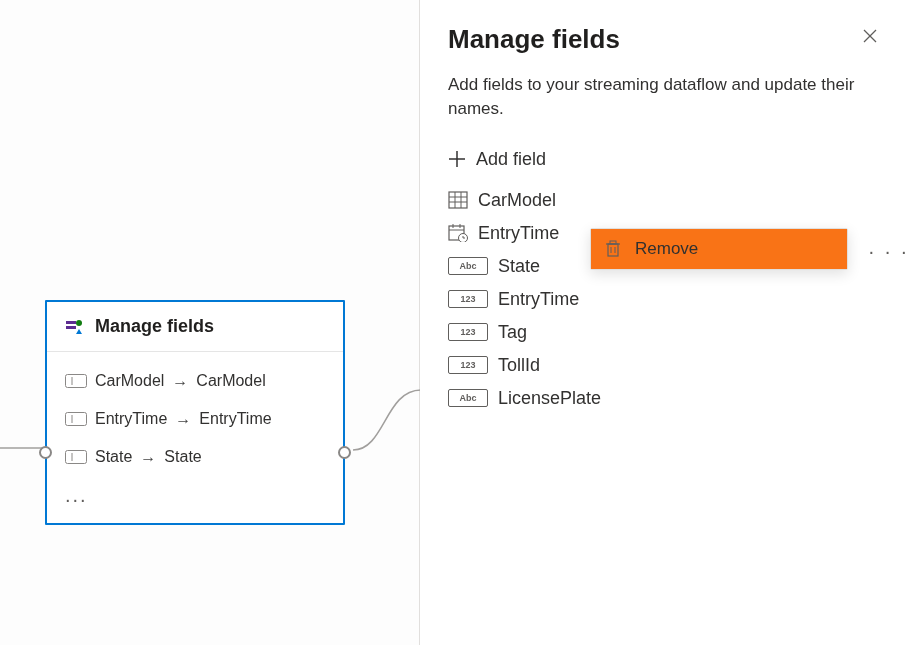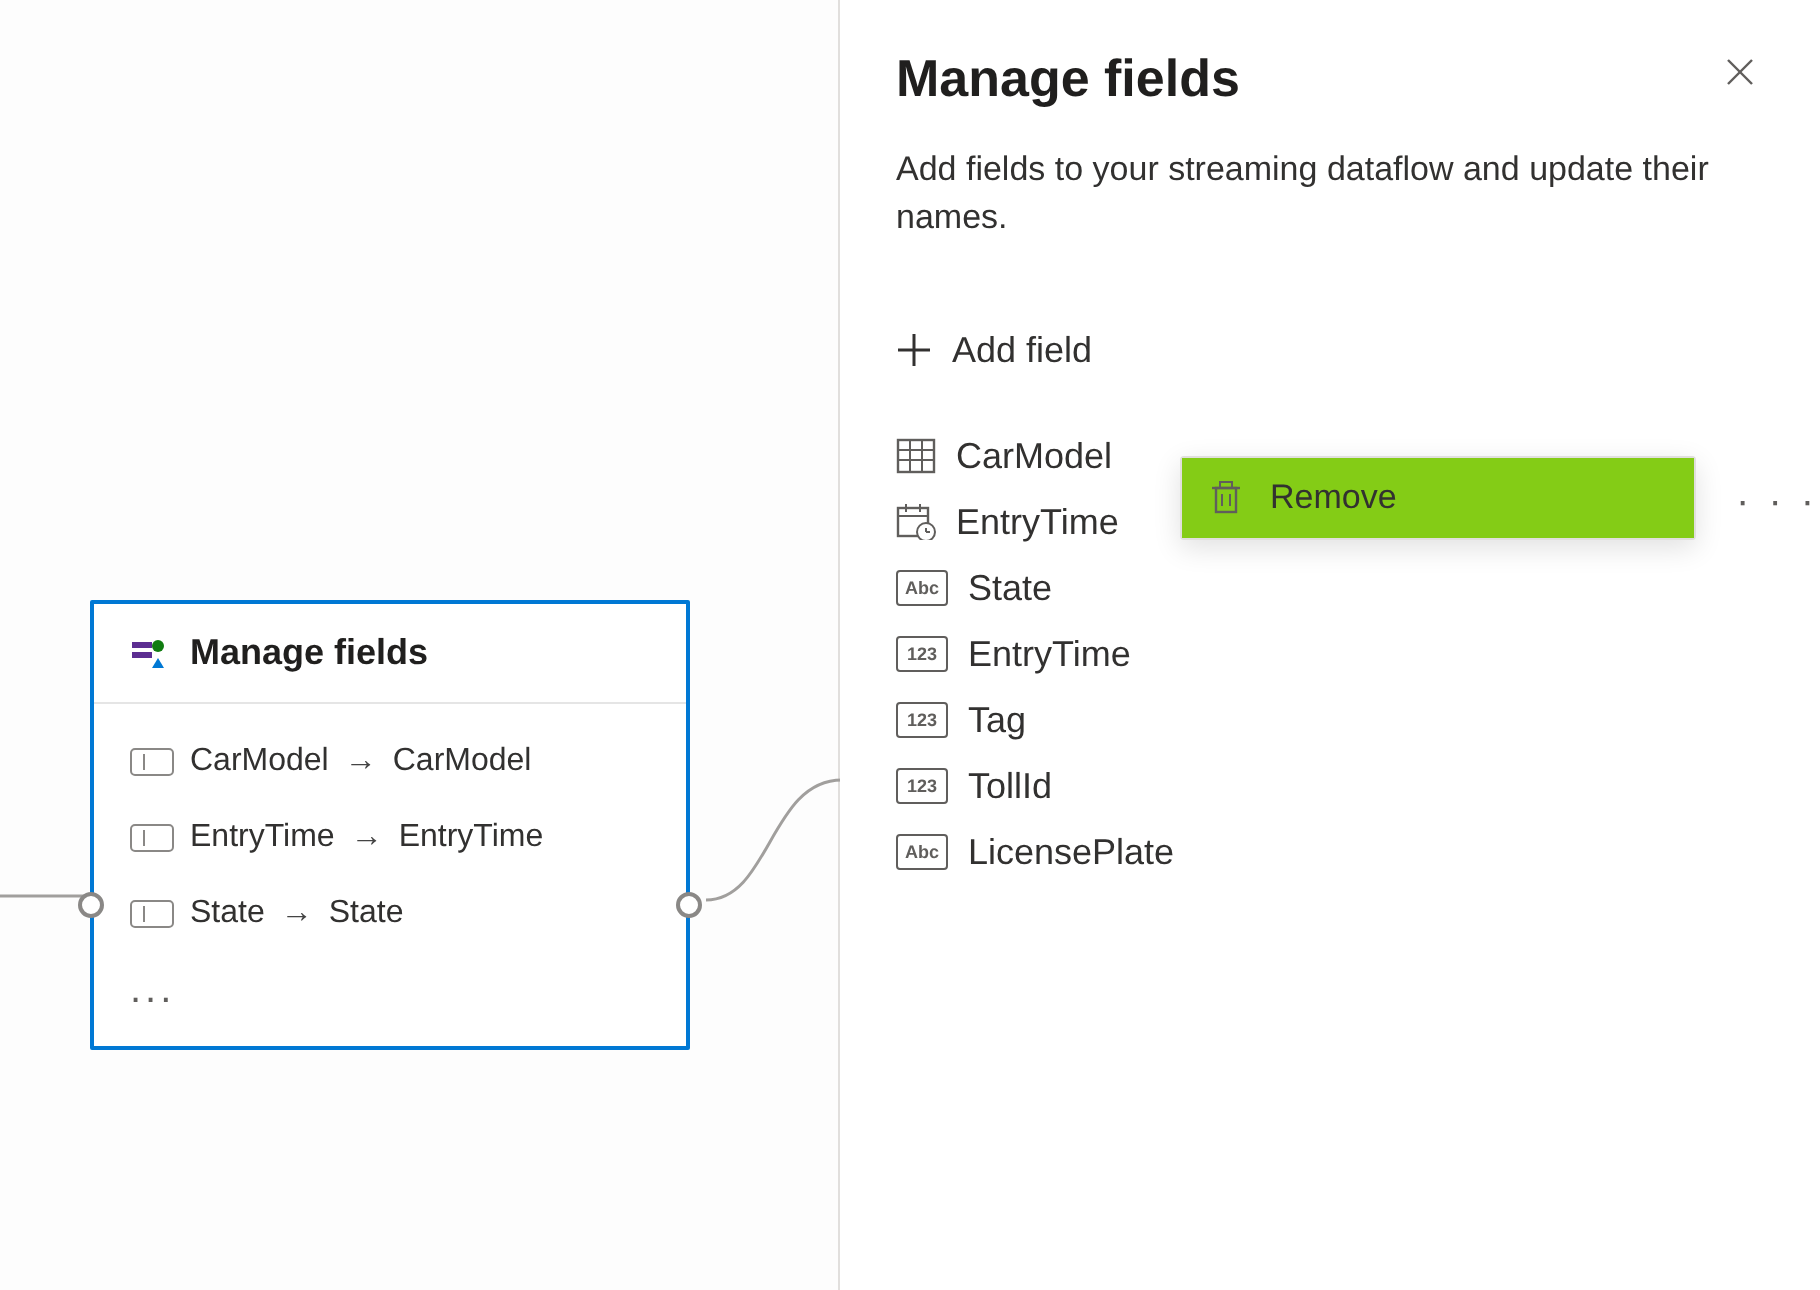--- a/index.html
+++ b/index.html
@@ -106,26 +106,26 @@
       border: none;
       font-size: 18px;
       cursor: pointer;
       color: #605e5c;
       padding: 4px;
     }
     .panel-desc {
       font-size: 17px;
       color: #323130;
       line-height: 1.4;
-      margin-bottom: 40px;
+      margin-bottom: 24px;
     }
     .actions {
       display: flex;
       gap: 28px;
-      margin-bottom: 22px;
+      margin-bottom: 10px;
       flex-direction: column;
     }
     .action-btn {
       display: flex;
       align-items: center;
       gap: 10px;
       background: none;
       border: none;
       font-size: 18px;
       color: #323130;
@@ -146,21 +146,21 @@
       gap: 10px;
       padding: 6px 0;
       font-size: 18px;
       color: #323130;
       position: relative;
     }
     .type-badge {
       display: inline-flex;
       align-items: center;
       justify-content: center;
-      width: 26px;
+      width: 40px;
       height: 18px;
       font-size: 9px;
       border: 1px solid #605e5c;
       border-radius: 2px;
       color: #605e5c;
       font-weight: 600;
       flex-shrink: 0;
     }
     .type-icon-svg {
       width: 20px;
@@ -190,21 +190,21 @@
     .menu-item {
       display: flex;
       align-items: center;
       gap: 12px;
       padding: 10px 14px;
       font-size: 17px;
       color: #323130;
       cursor: pointer;
     }
     .menu-item:hover, .menu-item.hovered {
-      background: #84cc16;
+      background: #f97316;
     }
     .menu-item .icon {
       width: 18px;
       color: #605e5c;
     }
     
     svg { display: block; }
   </style>
 </head>
 <body>

